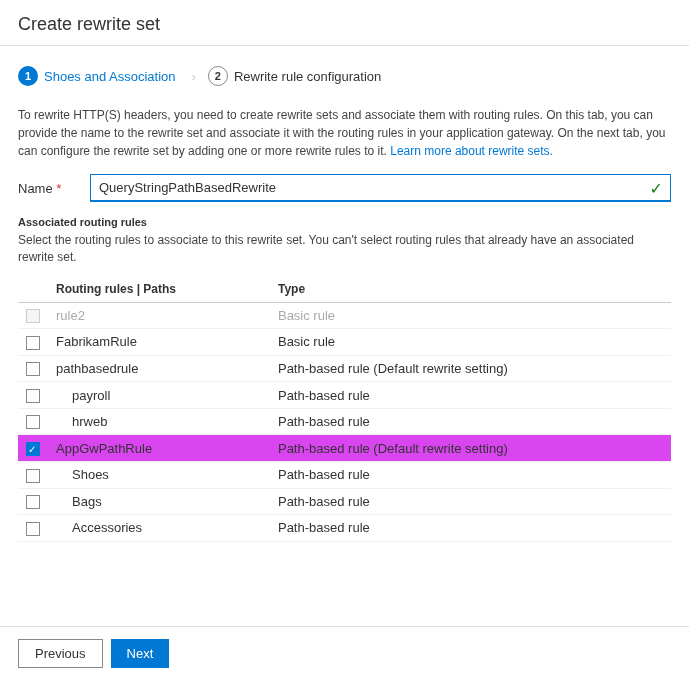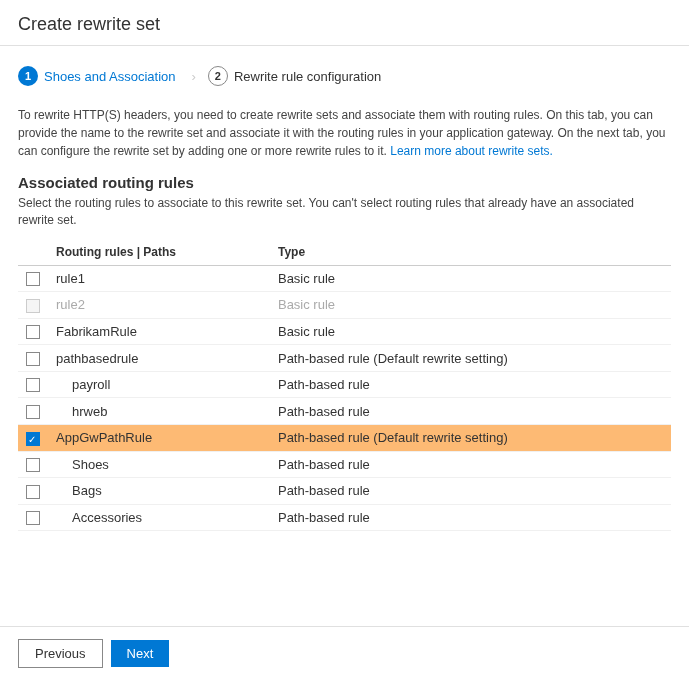--- a/index.html
+++ b/index.html
@@ -112,21 +112,21 @@
     }
     .input-checkmark {
       position: absolute;
       right: 8px;
       top: 50%;
       transform: translateY(-50%);
       color: #107c10;
       font-size: 16px;
     }
     .section-title {
-      font-size: 15px;
+      font-size: 11px;
       font-weight: 600;
       color: #333;
       margin-bottom: 4px;
     }
     .section-desc {
       font-size: 12px;
       color: #444;
       margin-bottom: 10px;
       line-height: 1.4;
     }
@@ -147,21 +147,21 @@
     .rules-table td {
       padding: 5px 8px;
       font-size: 13px;
       color: #333;
       border-bottom: 1px solid #f0f0f0;
     }
     .rules-table tr.disabled td {
       color: #aaa;
     }
     .rules-table tr.selected {
-      background: #fdba74;
+      background: #d946ef;
       margin-top: 30px;
     }
     .rules-table tr.selected td {
       color: #333;
     }
     .checkbox-cell {
       width: 28px;
     }
     .checkbox {
       width: 14px;
@@ -192,21 +192,20 @@
       cursor: not-allowed;
     }
     .indented {
       padding-left: 24px !important;
     }
     .footer {
       padding: 12px 18px;
       border-top: 1px solid #e0e0e0;
       display: flex;
       gap: 8px;
-      align-items: center;
     }
     .btn-previous {
       padding: 6px 16px;
       border: 1px solid #888;
       background: #fff;
       color: #333;
       font-size: 13px;
       cursor: pointer;
     }
     .btn-next {
@@ -240,38 +239,43 @@
         <div class="tab-circle">2</div>
         <span class="tab-label">Rewrite rule configuration</span>
       </div>
     </div>
 
     <div class="description">
       <span>To rewrite HTTP(S) headers, you need to create rewrite sets and associate them with routing rules. On this tab, you can provide the name to the rewrite set and associate it with the routing rules in your application gateway. On the next tab, you can configure the rewrite set by adding one or more rewrite rules to it.</span>
       <a href="#">Learn more about rewrite sets.</a>
     </div>
 
+    <div class="field-row">
+      <label class="field-label">
+        <span>Name</span>
+        <span class="required">*</span>
+      </label>
+      <div class="name-input-wrapper">
+        <input class="name-input" type="text" value="QueryStringPathBasedRewrite" style="">
+        <span class="input-checkmark">✓</span>
+      </div>
+    </div>
 
     <div class="section-title">Associated routing rules</div>
     <div class="section-desc">Select the routing rules to associate to this rewrite set. You can't select routing rules that already have an associated rewrite set.</div>
 
     <table class="rules-table">
       <thead>
         <tr>
           <th class="checkbox-cell"></th>
           <th>Routing rules | Paths</th>
           <th>Type</th>
         </tr>
       </thead>
       <tbody id="rules-tbody">
-      <tr>
-            <td class="checkbox-cell"><span class="checkbox"></span></td>
-            <td>rule1</td>
-            <td>Basic rule</td>
-          </tr>
           <tr class="disabled">
             <td class="checkbox-cell"><span class="checkbox disabled"></span></td>
             <td>rule2</td>
             <td>Basic rule</td>
           </tr>
           <tr>
             <td class="checkbox-cell"><span class="checkbox"></span></td>
             <td>FabrikamRule</td>
             <td>Basic rule</td>
           </tr>

